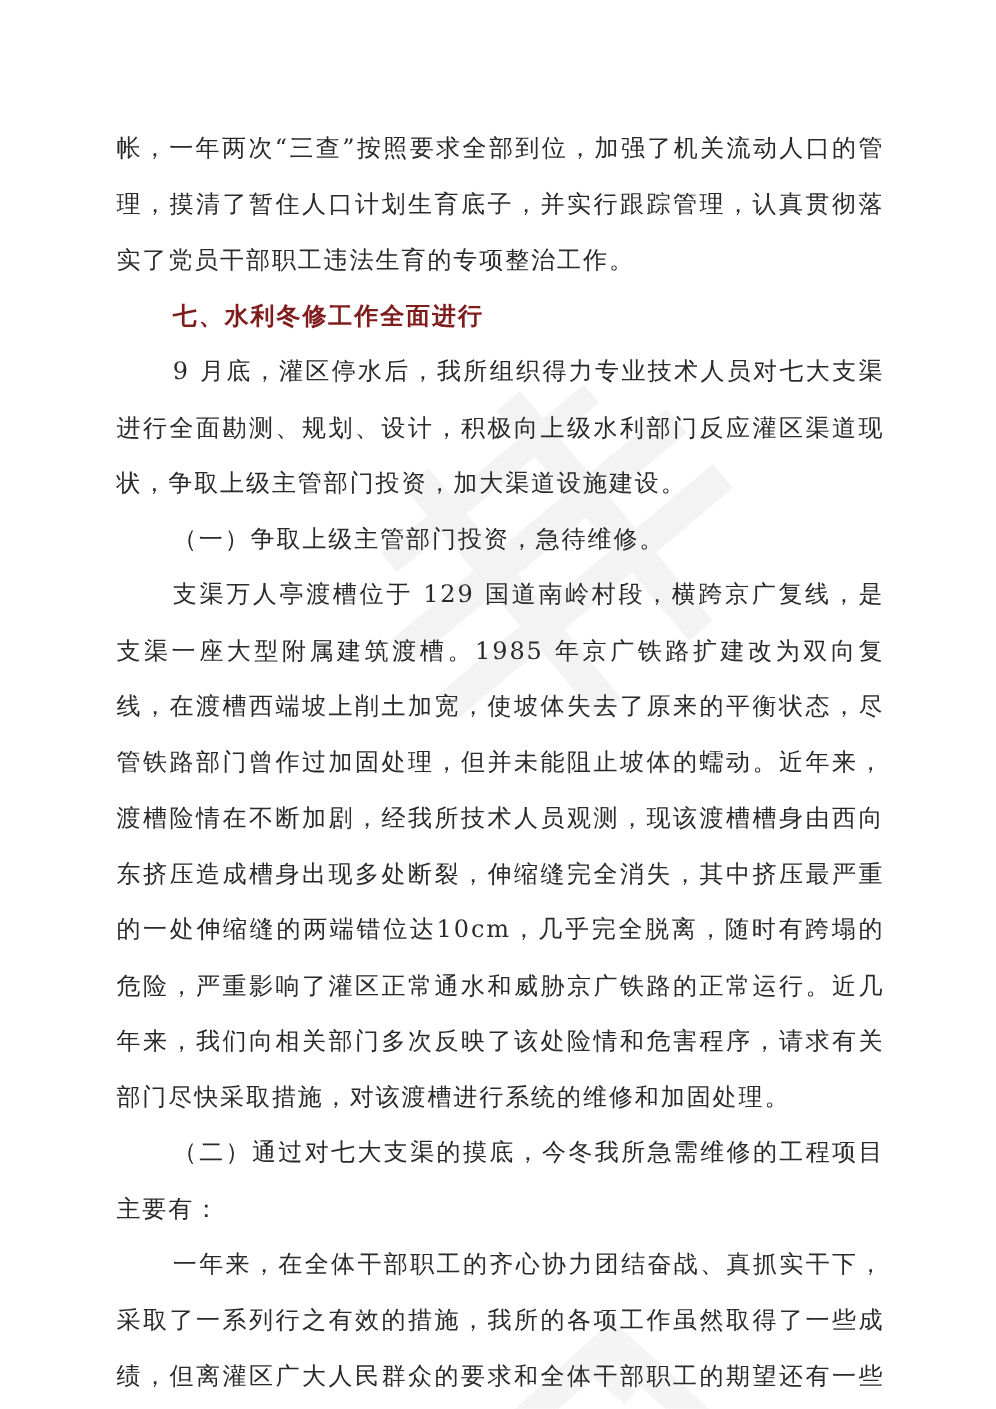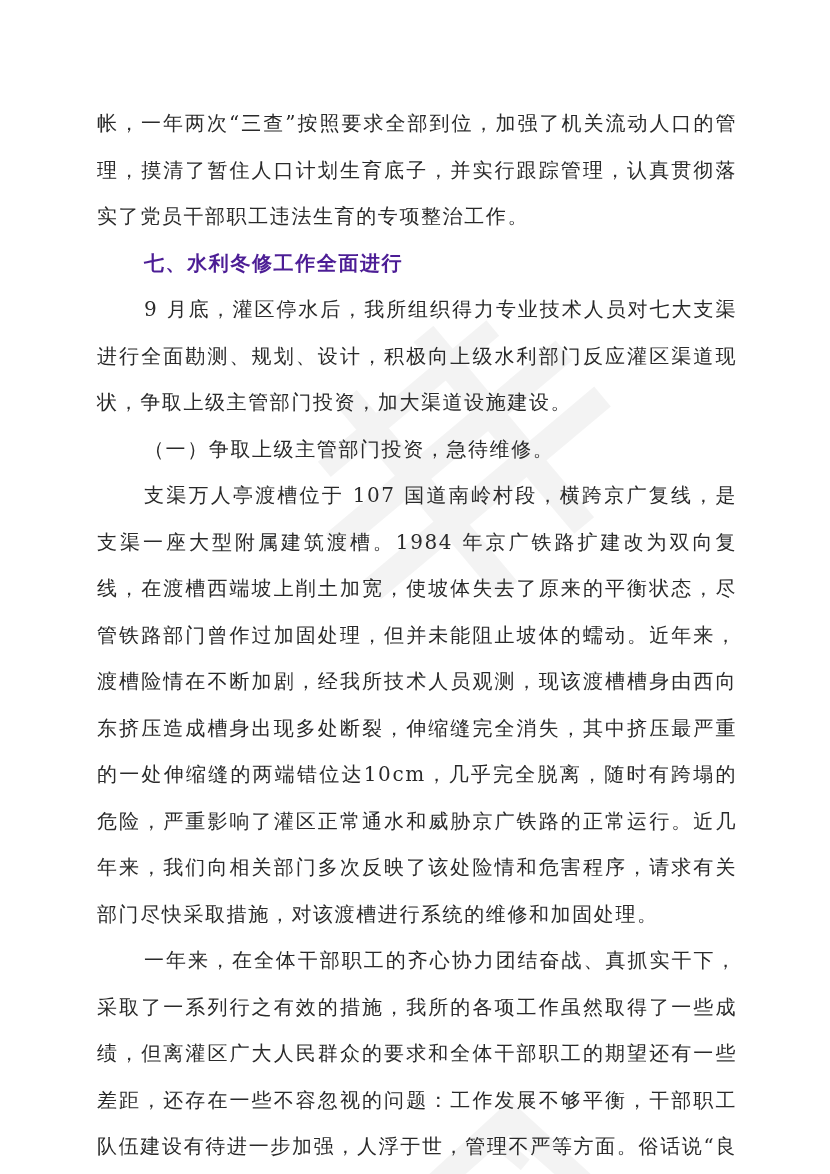--- a/index.html
+++ b/index.html
@@ -13,21 +13,21 @@
     font-family: "DejaVu Serif", "Liberation Serif", serif;
     font-size: 20px; color: #2a2a2a;
     line-height: 46.5px;
   }
   .content p {
     margin: 0; padding: 0;
     text-align: justify; text-align-last: left;
     letter-spacing: 1.6px;
   }
   .indent { text-indent: 47px; }
-  .heading { font-weight: bold; color: #4c1d95; }
+  .heading { font-weight: bold; color: #7f1d1d; }
   .watermark {
     position: absolute; pointer-events: none;
     color: #000; opacity: 0.045;
     font-family: "DejaVu Sans", sans-serif; font-weight: bold;
   }
   .wm1 { left: 250px; top: 250px; width: 420px; height: 420px; }
   .wm2 { left: 380px; top: 1090px; width: 260px; height: 120px; }
 </style>
 </head>
 <body>
@@ -46,16 +46,17 @@
   <svg class="watermark wm2" viewBox="0 0 260 120">
     <polygon points="130,10 250,120 215,120 130,45 45,120 10,120" fill="#000"></polygon>
     <rect x="110" y="55" width="40" height="14" transform="rotate(40 130 62)" fill="#000"></rect>
   </svg>
 
   <div class="content">
     <p>帐，一年两次“三查”按照要求全部到位，加强了机关流动人口的管理，摸清了暂住人口计划生育底子，并实行跟踪管理，认真贯彻落实了党员干部职工违法生育的专项整治工作。</p>
     <p class="indent heading">七、水利冬修工作全面进行</p>
     <p class="indent">9 月底，灌区停水后，我所组织得力专业技术人员对七大支渠进行全面勘测、规划、设计，积极向上级水利部门反应灌区渠道现状，争取上级主管部门投资，加大渠道设施建设。</p>
     <p class="indent">（一）争取上级主管部门投资，急待维修。</p>
-    <p class="indent">支渠万人亭渡槽位于 107 国道南岭村段，横跨京广复线，是支渠一座大型附属建筑渡槽。1984 年京广铁路扩建改为双向复线，在渡槽西端坡上削土加宽，使坡体失去了原来的平衡状态，尽管铁路部门曾作过加固处理，但并未能阻止坡体的蠕动。近年来，渡槽险情在不断加剧，经我所技术人员观测，现该渡槽槽身由西向东挤压造成槽身出现多处断裂，伸缩缝完全消失，其中挤压最严重的一处伸缩缝的两端错位达10cm，几乎完全脱离，随时有跨塌的危险，严重影响了灌区正常通水和威胁京广铁路的正常运行。近几年来，我们向相关部门多次反映了该处险情和危害程序，请求有关部门尽快采取措施，对该渡槽进行系统的维修和加固处理。</p>
+    <p class="indent">支渠万人亭渡槽位于 129 国道南岭村段，横跨京广复线，是支渠一座大型附属建筑渡槽。1985 年京广铁路扩建改为双向复线，在渡槽西端坡上削土加宽，使坡体失去了原来的平衡状态，尽管铁路部门曾作过加固处理，但并未能阻止坡体的蠕动。近年来，渡槽险情在不断加剧，经我所技术人员观测，现该渡槽槽身由西向东挤压造成槽身出现多处断裂，伸缩缝完全消失，其中挤压最严重的一处伸缩缝的两端错位达10cm，几乎完全脱离，随时有跨塌的危险，严重影响了灌区正常通水和威胁京广铁路的正常运行。近几年来，我们向相关部门多次反映了该处险情和危害程序，请求有关部门尽快采取措施，对该渡槽进行系统的维修和加固处理。</p>
+    <p class="indent">（二）通过对七大支渠的摸底，今冬我所急需维修的工程项目主要有：</p>
     <p class="indent">一年来，在全体干部职工的齐心协力团结奋战、真抓实干下，采取了一系列行之有效的措施，我所的各项工作虽然取得了一些成绩，但离灌区广大人民群众的要求和全体干部职工的期望还有一些差距，还存在一些不容忽视的问题：工作发展不够平衡，干部职工队伍建设有待进一步加强，人浮于世，管理不严等方面。俗话说“良好</p>
   </div>
 </div>
 
 </body></html>

